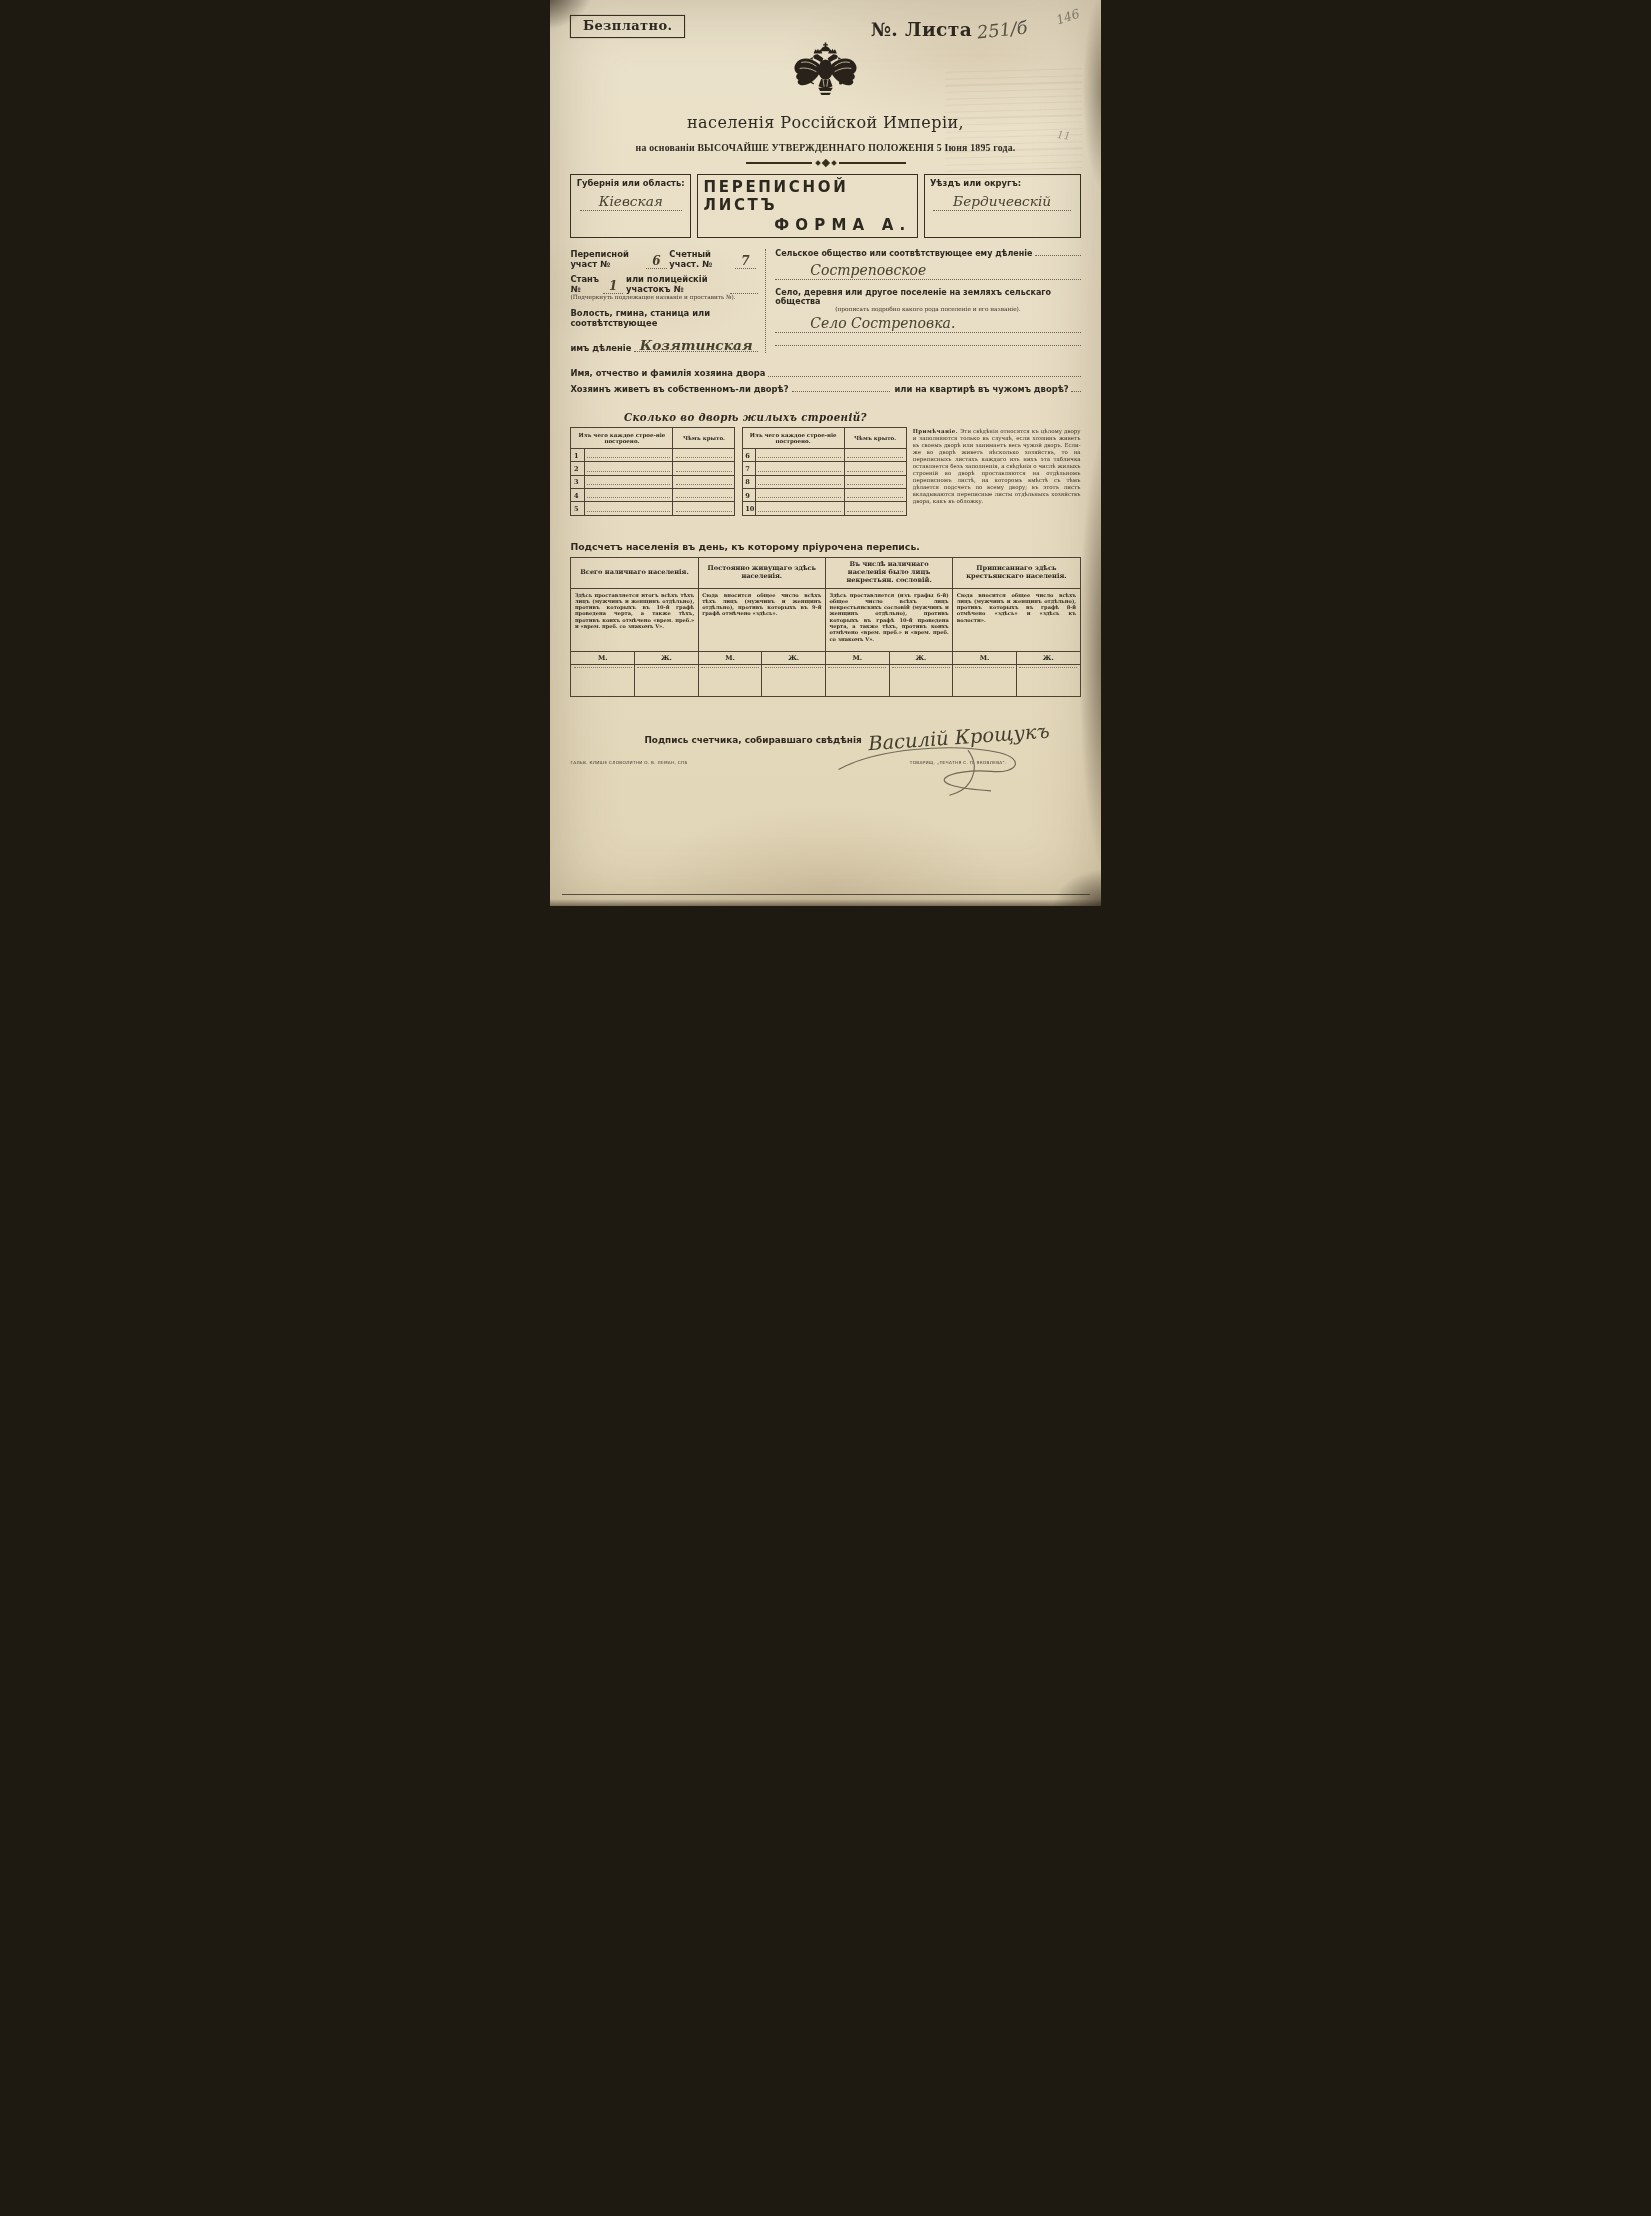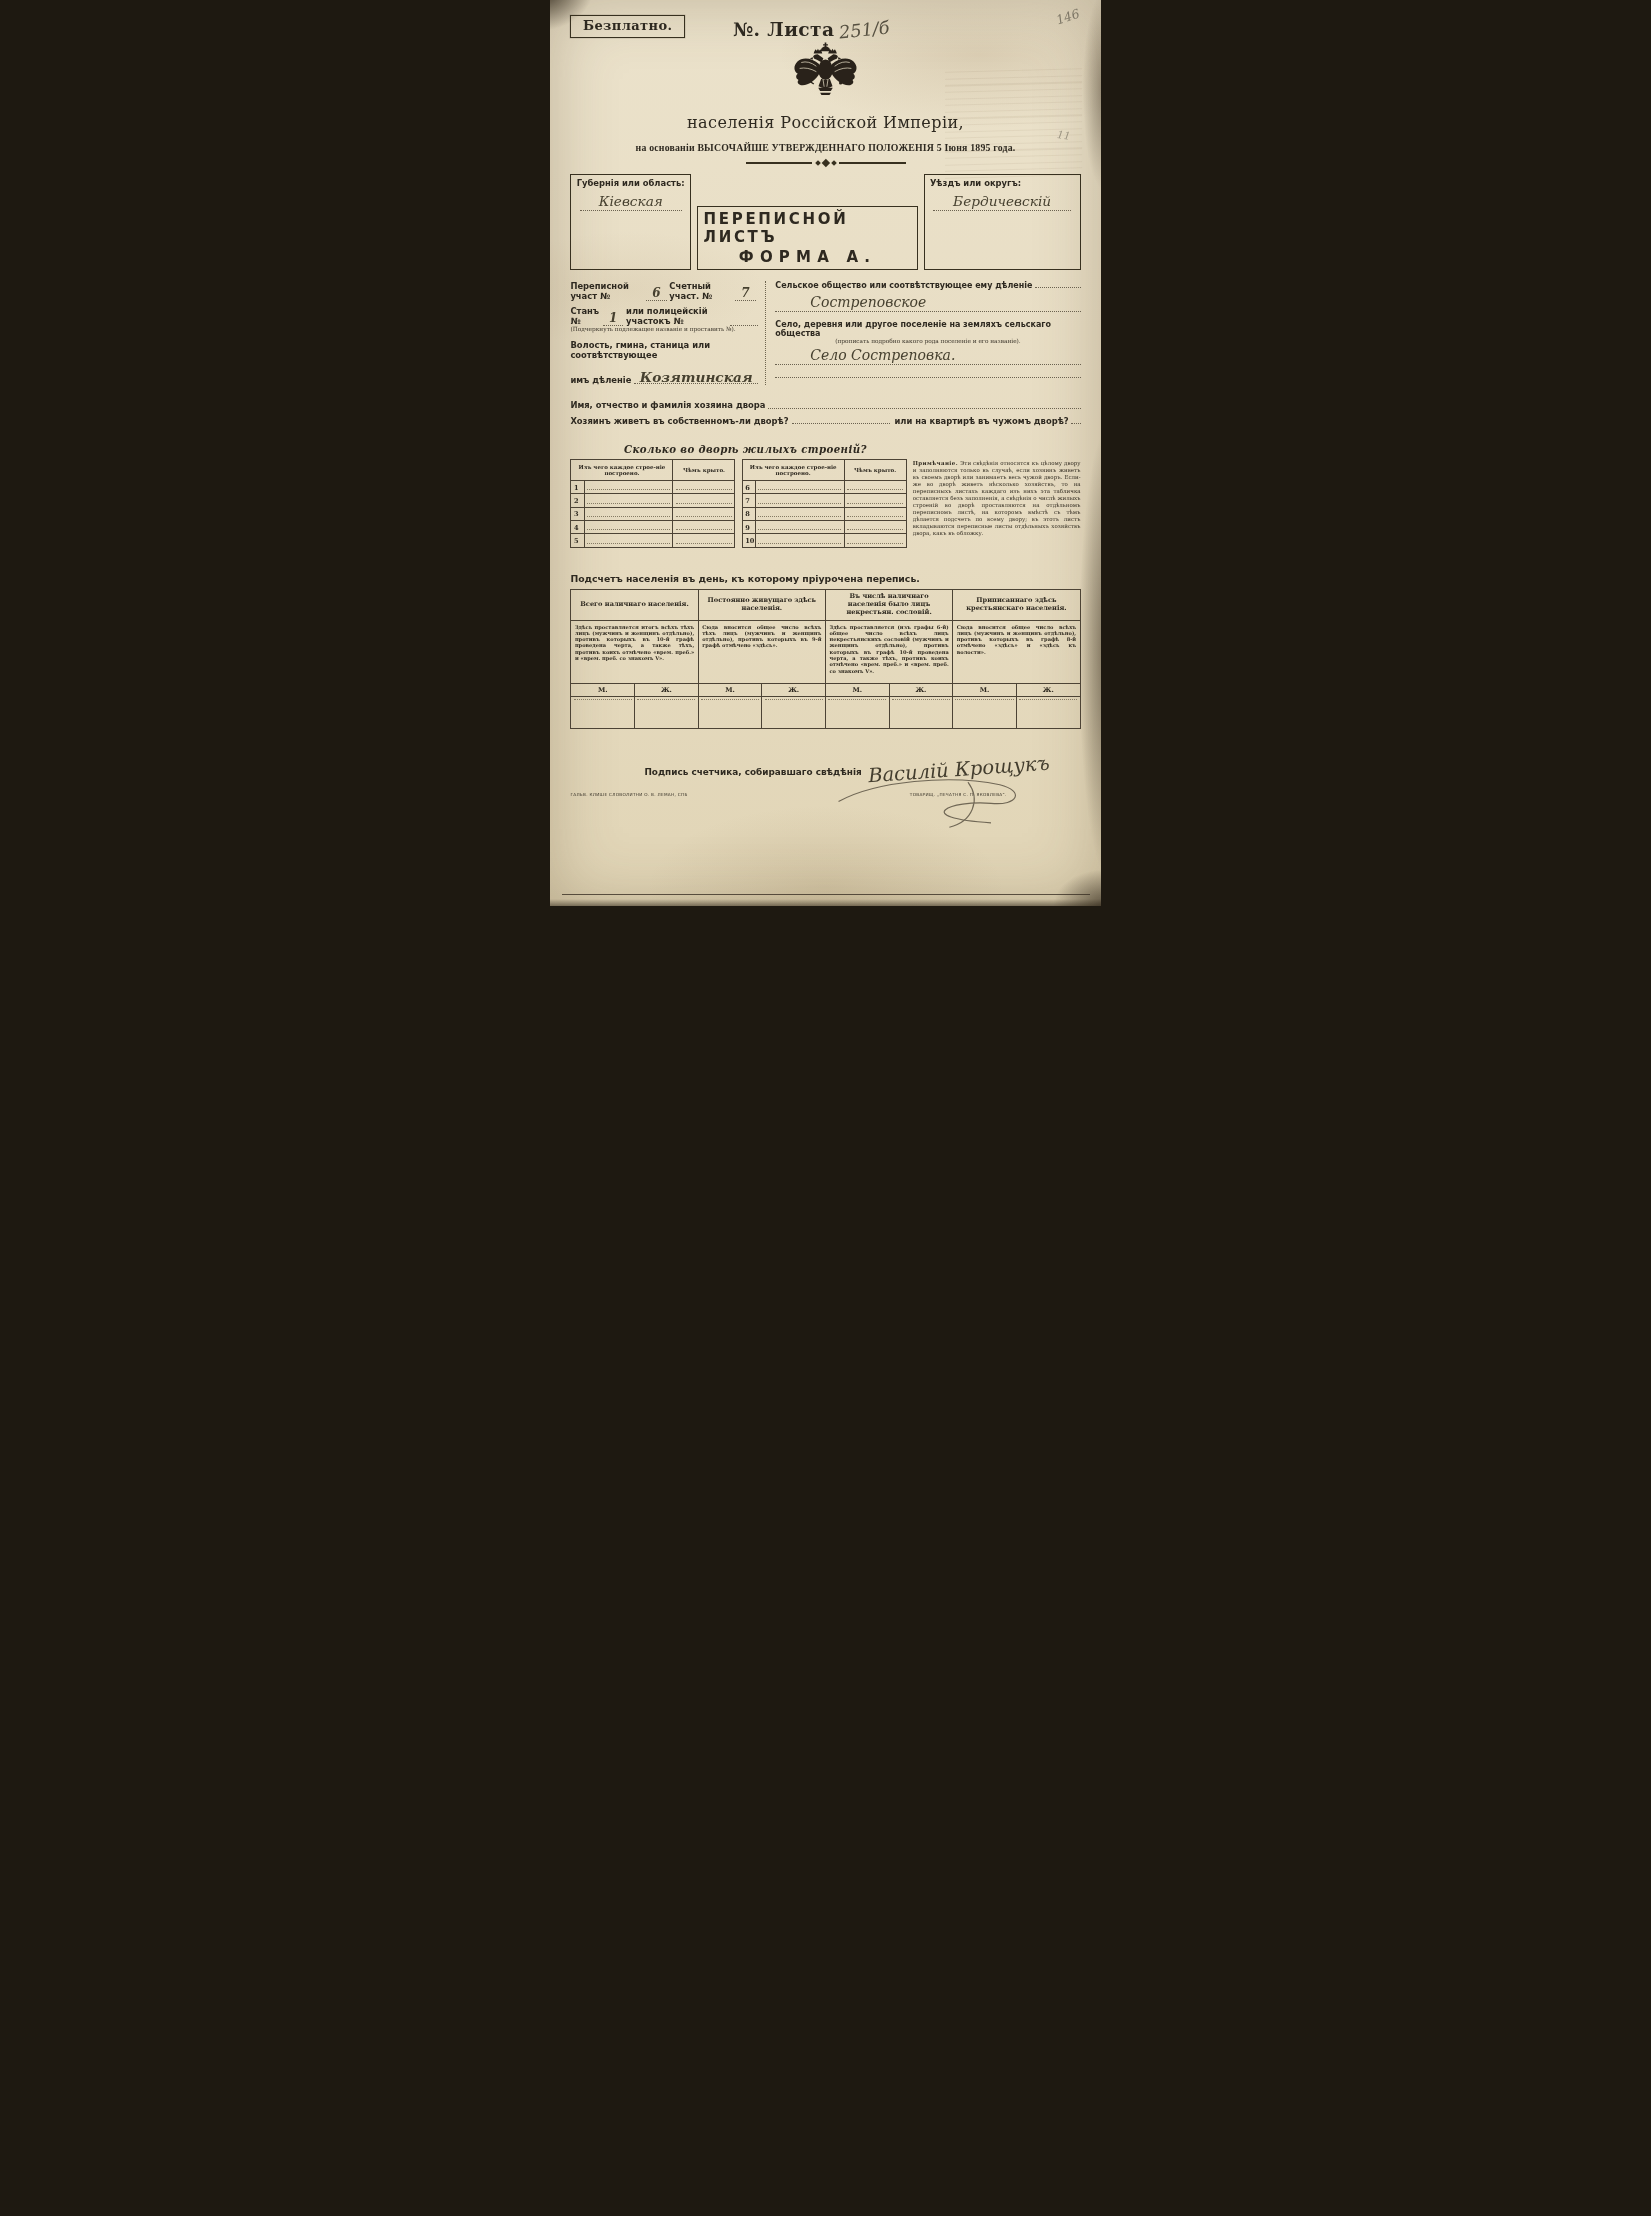--- a/index.html
+++ b/index.html
@@ -23,21 +23,21 @@
 
   
   .bleed{ position:absolute; top:66px; right:19.5px; width:137px; height:111px;
     background:repeating-linear-gradient(0deg, rgba(110,85,55,.08) 0 1.3px, transparent 1.3px 6.6px);
     filter:blur(0.4px); transform:skewY(-1.5deg); pointer-events:none; }
 
   .pencil{ position:absolute; color:#6f695a; font-style:italic; opacity:.85; }
   .pencil.folio{ top:8.9px; right:21px; font-size:12.4px; transform:rotate(-18deg); }
   .pencil.eleven{ top:129px; right:31px; font-size:10.6px; transform:rotate(8deg); opacity:.6; }
 
-  .topbar{ display:flex; align-items:flex-start;gap:48px; }
+  .topbar{ display:flex; justify-content:space-between; align-items:flex-start;gap:48px; }
   .free-box{ border:0.9px solid #37301f; padding:2.2px 11.5px 4px; font-weight:bold;
     font-size:13px; letter-spacing:0.4px; box-shadow:0 0 0 0.4px rgba(55,48,31,.25); }
   .sheetno{ margin-top:4.4px; margin-right:53px; white-space:nowrap; }
   .sheetno-label{ font-size:18.6px; font-weight:bold; letter-spacing:0.4px; }
   .hand{ font-family:"DejaVu Serif",serif; font-style:italic; color:#46402f; }
   .sheetno-value{ font-size:17.7px; margin-left:2.7px; display:inline-block; transform:rotate(-6deg); color:#565041; }
 
   .eagle{ text-align:center; margin-top:1.8px; height:63px; }
 
   .title{ margin-top:6.2px; text-align:center; font-family:"DejaVu Sans",sans-serif;
@@ -48,21 +48,21 @@
 
   .divider{ margin:7px auto 0; width:160px; display:flex; align-items:center; justify-content:center; gap:3.1px; }
   .divider .dline{ flex:1; border-top:1.3px solid #37301f; border-bottom:0.4px solid #37301f; height:2.2px; }
   .divider .dia{ width:4px; height:4px; background:#37301f; transform:rotate(45deg); }
   .divider .dia.big{ width:5.8px; height:5.8px; }
 
   .hboxes{ display:flex; gap:5.8px; margin-top:8px; }
   .hbox{ border:1.3px solid #37301f; padding:3.5px 5.3px 2.7px; min-height:45px; }
   .hbox.side{ flex:0 0 121px; }
   .hbox.side.r{ flex:0 0 157px; }
-  .hbox.mid{ flex:1; display:flex; flex-direction:column; justify-content:center; align-items:center;margin-top:32px; }
+  .hbox.mid{ flex:1; display:flex; flex-direction:column; justify-content:center; align-items:flex-end; }
   .hbox-label{ font-family:"DejaVu Sans",sans-serif; font-weight:bold; font-size:8.4px; }
   .hbox-hand{ margin:4.4px 3.5px 0; border-bottom:0.9px dotted #6b6250; text-align:center;
     font-size:13.7px; padding-bottom:0.9px; }
   .ht1{ font-family:"DejaVu Sans",sans-serif; font-weight:bold; font-size:15px; letter-spacing:2.7px; }
   .ht2{ font-family:"DejaVu Sans",sans-serif; font-weight:bold; font-size:15px; letter-spacing:6.2px; margin-top:1.8px; }
 
   .fields{ display:flex; margin-top:11.5px; }
   .fcol-l{ width:196px; padding-right:7px; border-right:0.9px dotted #6e654f; }
   .fcol-r{ flex:1; padding-left:8.9px; }
   .lbl{ font-family:"DejaVu Sans",sans-serif; font-weight:bold; font-size:8.4px; }

